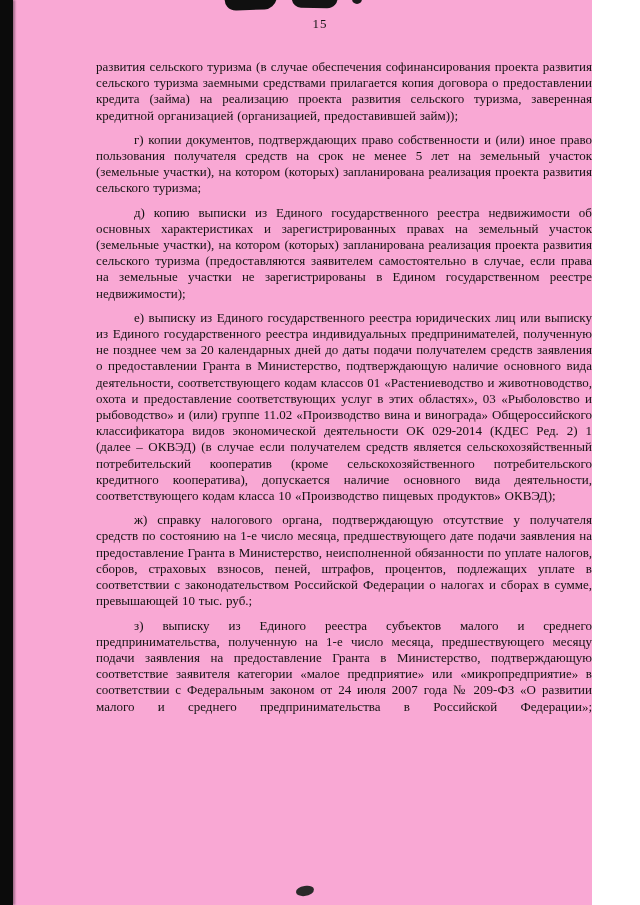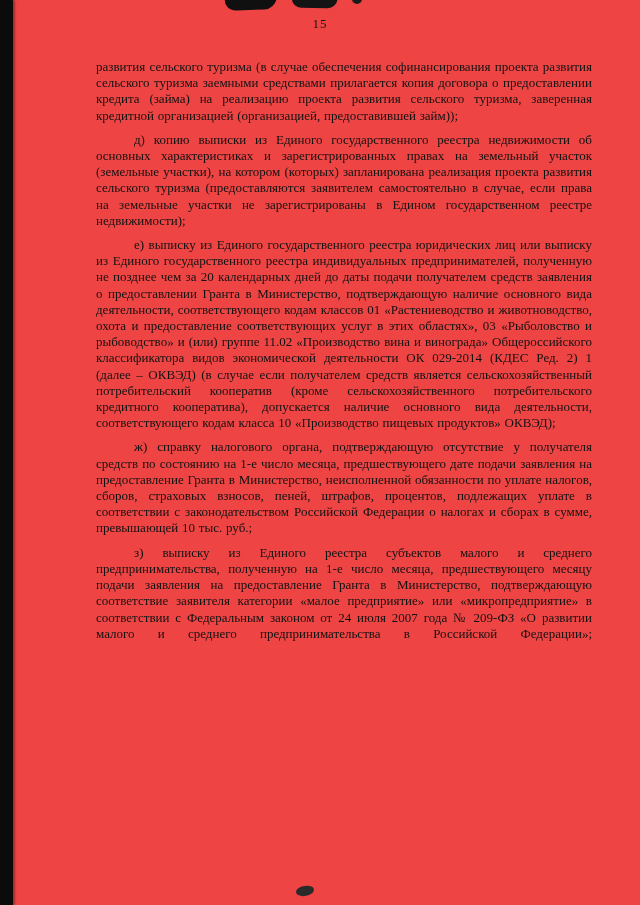--- a/index.html
+++ b/index.html
@@ -2,23 +2,23 @@
 <html><head>
 <meta charset="utf-8">
 <style>
   html, body {
     margin: 0;
     padding: 0;
     background: #ffffff;
   }
   .page {
     position: relative;
-    width: 640px;
+    width: 592px;
     height: 905px;
-    background: #ef4444;
+    background: #f9a8d4;
     overflow: hidden;
     font-family: "Liberation Serif", "DejaVu Serif", serif;
     color: #111111;
   }
   
   .left-edge-bar {
     position: absolute;
     left: 0;
     top: 0;
     width: 13px;
@@ -107,18 +107,19 @@
   <div class="left-edge-bar"></div>
   <div class="top-artifact-1"></div>
   <div class="top-artifact-2"></div>
   <div class="top-artifact-3"></div>
   <div class="bottom-artifact"></div>
 
   <div class="page-number">15</div>
 
   <div class="content">
       <p>развития сельского туризма (в случае обеспечения софинансирования проекта развития сельского туризма заемными средствами прилагается копия договора о предоставлении кредита (займа) на реализацию проекта развития сельского туризма, заверенная кредитной организацией (организацией, предоставившей займ));</p>
+      <p>г) копии документов, подтверждающих право собственности и (или) иное право пользования получателя средств на срок не менее 5 лет на земельный участок (земельные участки), на котором (которых) запланирована реализация проекта развития сельского туризма;</p>
       <p>д) копию выписки из Единого государственного реестра недвижимости об основных характеристиках и зарегистрированных правах на земельный участок (земельные участки), на котором (которых) запланирована реализация проекта развития сельского туризма (предоставляются заявителем самостоятельно в случае, если права на земельные участки не зарегистрированы в Едином государственном реестре недвижимости);</p>
       <p>е) выписку из Единого государственного реестра юридических лиц или выписку из Единого государственного реестра индивидуальных предпринимателей, полученную не позднее чем за 20 календарных дней до даты подачи получателем средств заявления о предоставлении Гранта в Министерство, подтверждающую наличие основного вида деятельности, соответствующего кодам классов 01 «Растениеводство и животноводство, охота и предоставление соответствующих услуг в этих областях», 03 «Рыболовство и рыбоводство» и (или) группе 11.02 «Производство вина и винограда» Общероссийского классификатора видов экономической деятельности ОК 029-2014 (КДЕС Ред. 2) 1 (далее – ОКВЭД) (в случае если получателем средств является сельскохозяйственный потребительский кооператив (кроме сельскохозяйственного потребительского кредитного кооператива), допускается наличие основного вида деятельности, соответствующего кодам класса 10 «Производство пищевых продуктов» ОКВЭД);</p>
       <p>ж) справку налогового органа, подтверждающую отсутствие у получателя средств по состоянию на 1-е число месяца, предшествующего дате подачи заявления на предоставление Гранта в Министерство, неисполненной обязанности по уплате налогов, сборов, страховых взносов, пеней, штрафов, процентов, подлежащих уплате в соответствии с законодательством Российской Федерации о налогах и сборах в сумме, превышающей 10 тыс. руб.;</p>
       <p>з) выписку из Единого реестра субъектов малого и среднего предпринимательства, полученную на 1-е число месяца, предшествующего месяцу подачи заявления на предоставление Гранта в Министерство, подтверждающую соответствие заявителя категории «малое предприятие» или «микропредприятие» в соответствии с Федеральным законом от 24 июля 2007 года № 209-ФЗ «О развитии малого и среднего предпринимательства в Российской Федерации»;</p>
     </div>
 </div>
 
 </body></html>

